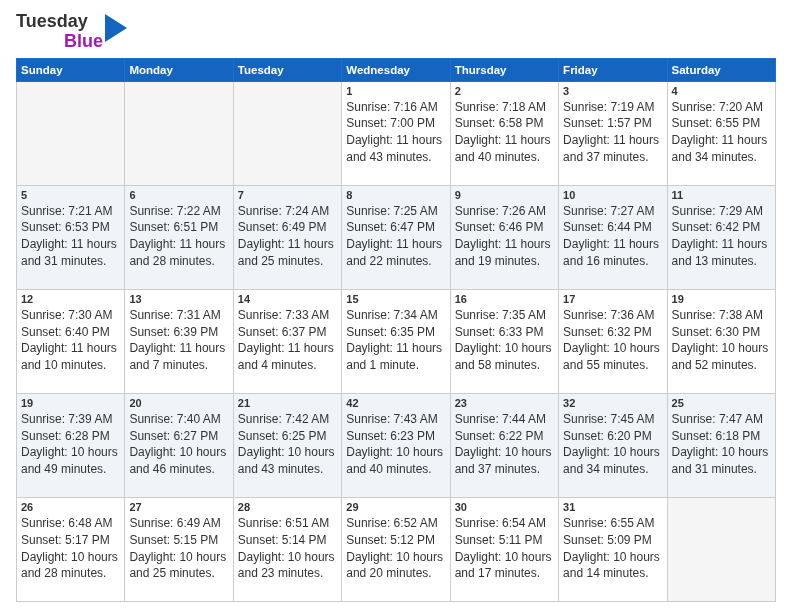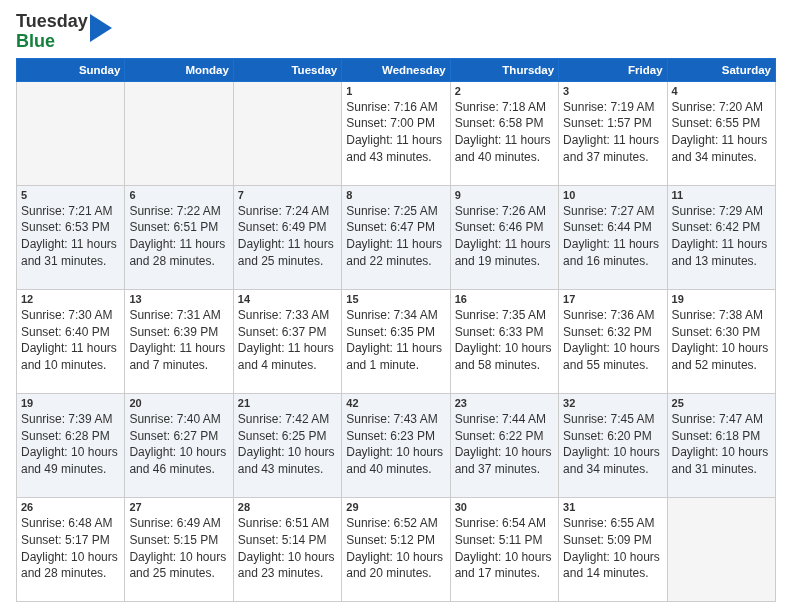--- a/index.html
+++ b/index.html
@@ -28,21 +28,21 @@
       display: flex;
       flex-direction: column;
       align-items: flex-start;
     }
     .logo-text {
       font-size: 18px;
       font-weight: bold;
       color: #333;
       line-height: 1.1;
     }
-    .logo-text span.blue { color: #15803d; }
+    .logo-text span.blue { color: #a21caf; margin-left: 48px; }
     .title-block {
       text-align: right;
     }
     .month-title {
       font-size: 32px;
       color: #333;
       font-weight: 300;
     }
     .location {
       font-size: 13px;
@@ -53,21 +53,21 @@
       border-collapse: collapse;
       flex: 1;
       table-layout: fixed;
     }
     .calendar-table th {
       background: #1565c0;
       color: #fff;
       font-size: 11.5px;
       font-weight: bold;
       padding: 5px 4px;
-      text-align: right;
+      text-align: left;
       border: 1px solid #1a6fcf;
     }
     .calendar-table td {
       vertical-align: top;
       border: 1px solid #ccc;
       padding: 3px 4px;
       font-size: 9px;
       color: #333;
       background: #fff;
       height: 80px;

